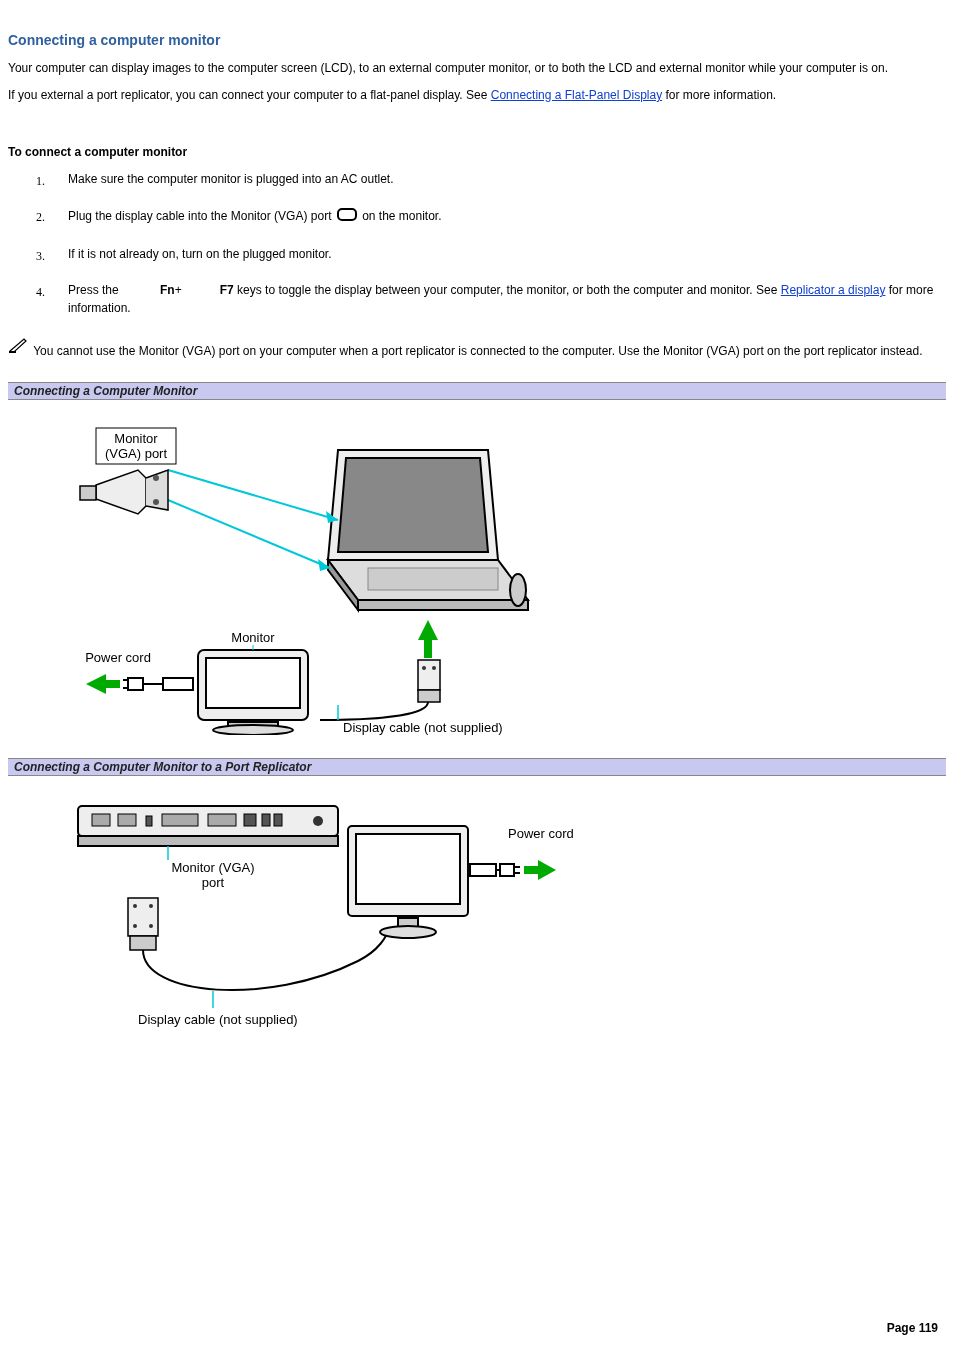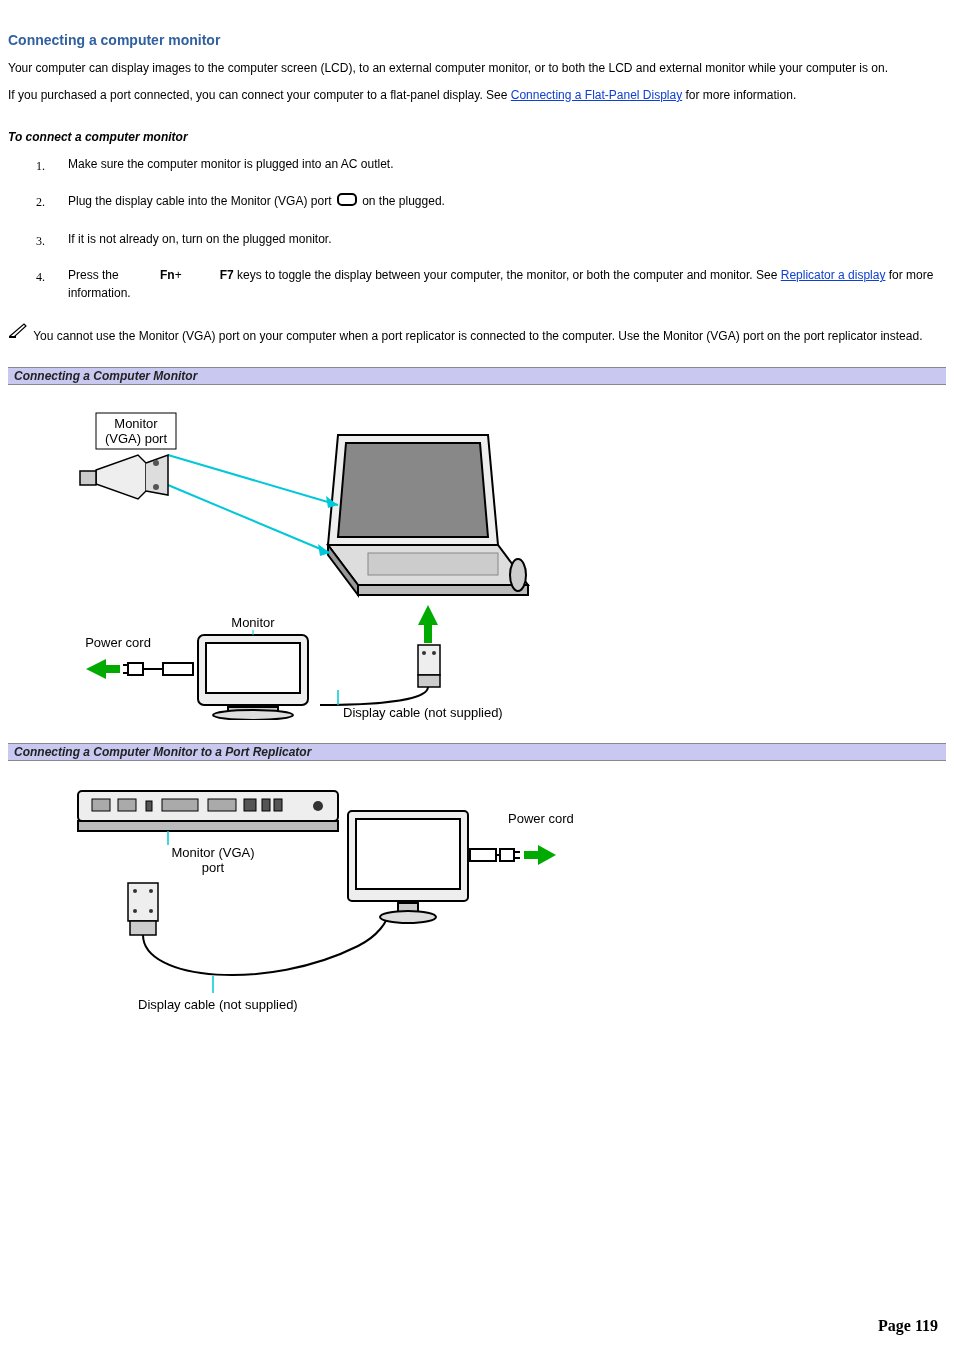--- a/index.html
+++ b/index.html
@@ -19,23 +19,22 @@
     }
     p {
       margin: 10px 0;
       line-height: 1.4;
     }
     a.link {
       color: #1040d0;
     }
     .subheading {
       font-weight: bold;
-      margin-top: 25px;
+      margin-top: 40px;
       margin-bottom: 10px;
-      font-style: italic;
     }
     ol.steps {
       list-style: none;
       padding-left: 40px;
       margin: 10px 0 20px 0;
     }
     ol.steps li {
       position: relative;
       margin-bottom: 18px;
       padding-left: 20px;
@@ -73,54 +72,54 @@
       margin-top: 6px;
       font-size: 12px;
     }
     .figure-area {
       padding: 10px 0 14px 60px;
     }
     .page-number {
       position: fixed;
       right: 16px;
       bottom: 16px;
-      font-family: Liberation Serif, serif;
-      font-size: 16px;
+      font-family: Liberation Sans, sans-serif;
+      font-size: 12px;
       font-weight: bold;
     }
     b { font-weight: bold; margin-left: 38px; }
     
   </style>
 </head>
 <body>
 
 <h2 class="section-title">Connecting a computer monitor</h2>
 
 <p>Your computer can display images to the computer screen (LCD), to an external computer monitor, or to both the LCD and external monitor while your computer is on.</p>
 
 <p>
-  <span>If you purchased a port connected, you can connect your computer to a flat-panel display. See </span><a href="#" class="link">Connecting a Flat-Panel Display</a><span> for more information.</span>
+  <span>If you external a port replicator, you can connect your computer to a flat-panel display. See </span><a href="#" class="link">Connecting a Flat-Panel Display</a><span> for more information.</span>
 </p>
 
 <p class="subheading">To connect a computer monitor</p>
 
 <ol class="steps">
   <li>
     <span class="num">1.</span>
     <span>Make sure the computer monitor is plugged into an AC outlet.</span>
   </li>
   <li>
     <span class="num">2.</span>
     <span>Plug the display cable into the Monitor (VGA) port </span>
     <span class="vga-icon">
       <svg width="20" height="16" viewBox="0 0 20 16">
         <rect x="1" y="3" width="18" height="11" rx="4" ry="4" fill="none" stroke="#000" stroke-width="2"></rect>
       </svg>
     </span>
-    <span> on the plugged.</span>
+    <span> on the monitor.</span>
   </li>
   <li>
     <span class="num">3.</span>
     <span>If it is not already on, turn on the plugged monitor.</span>
   </li>
   <li>
     <span class="num">4.</span>
     <span>Press the </span><b>Fn</b><span>+</span><b>F7</b><span> keys to toggle the display between your computer, the monitor, or both the computer and monitor. See </span><a href="#" class="link">Replicator a display</a><span> for more information.</span>
   </li>
 </ol>

